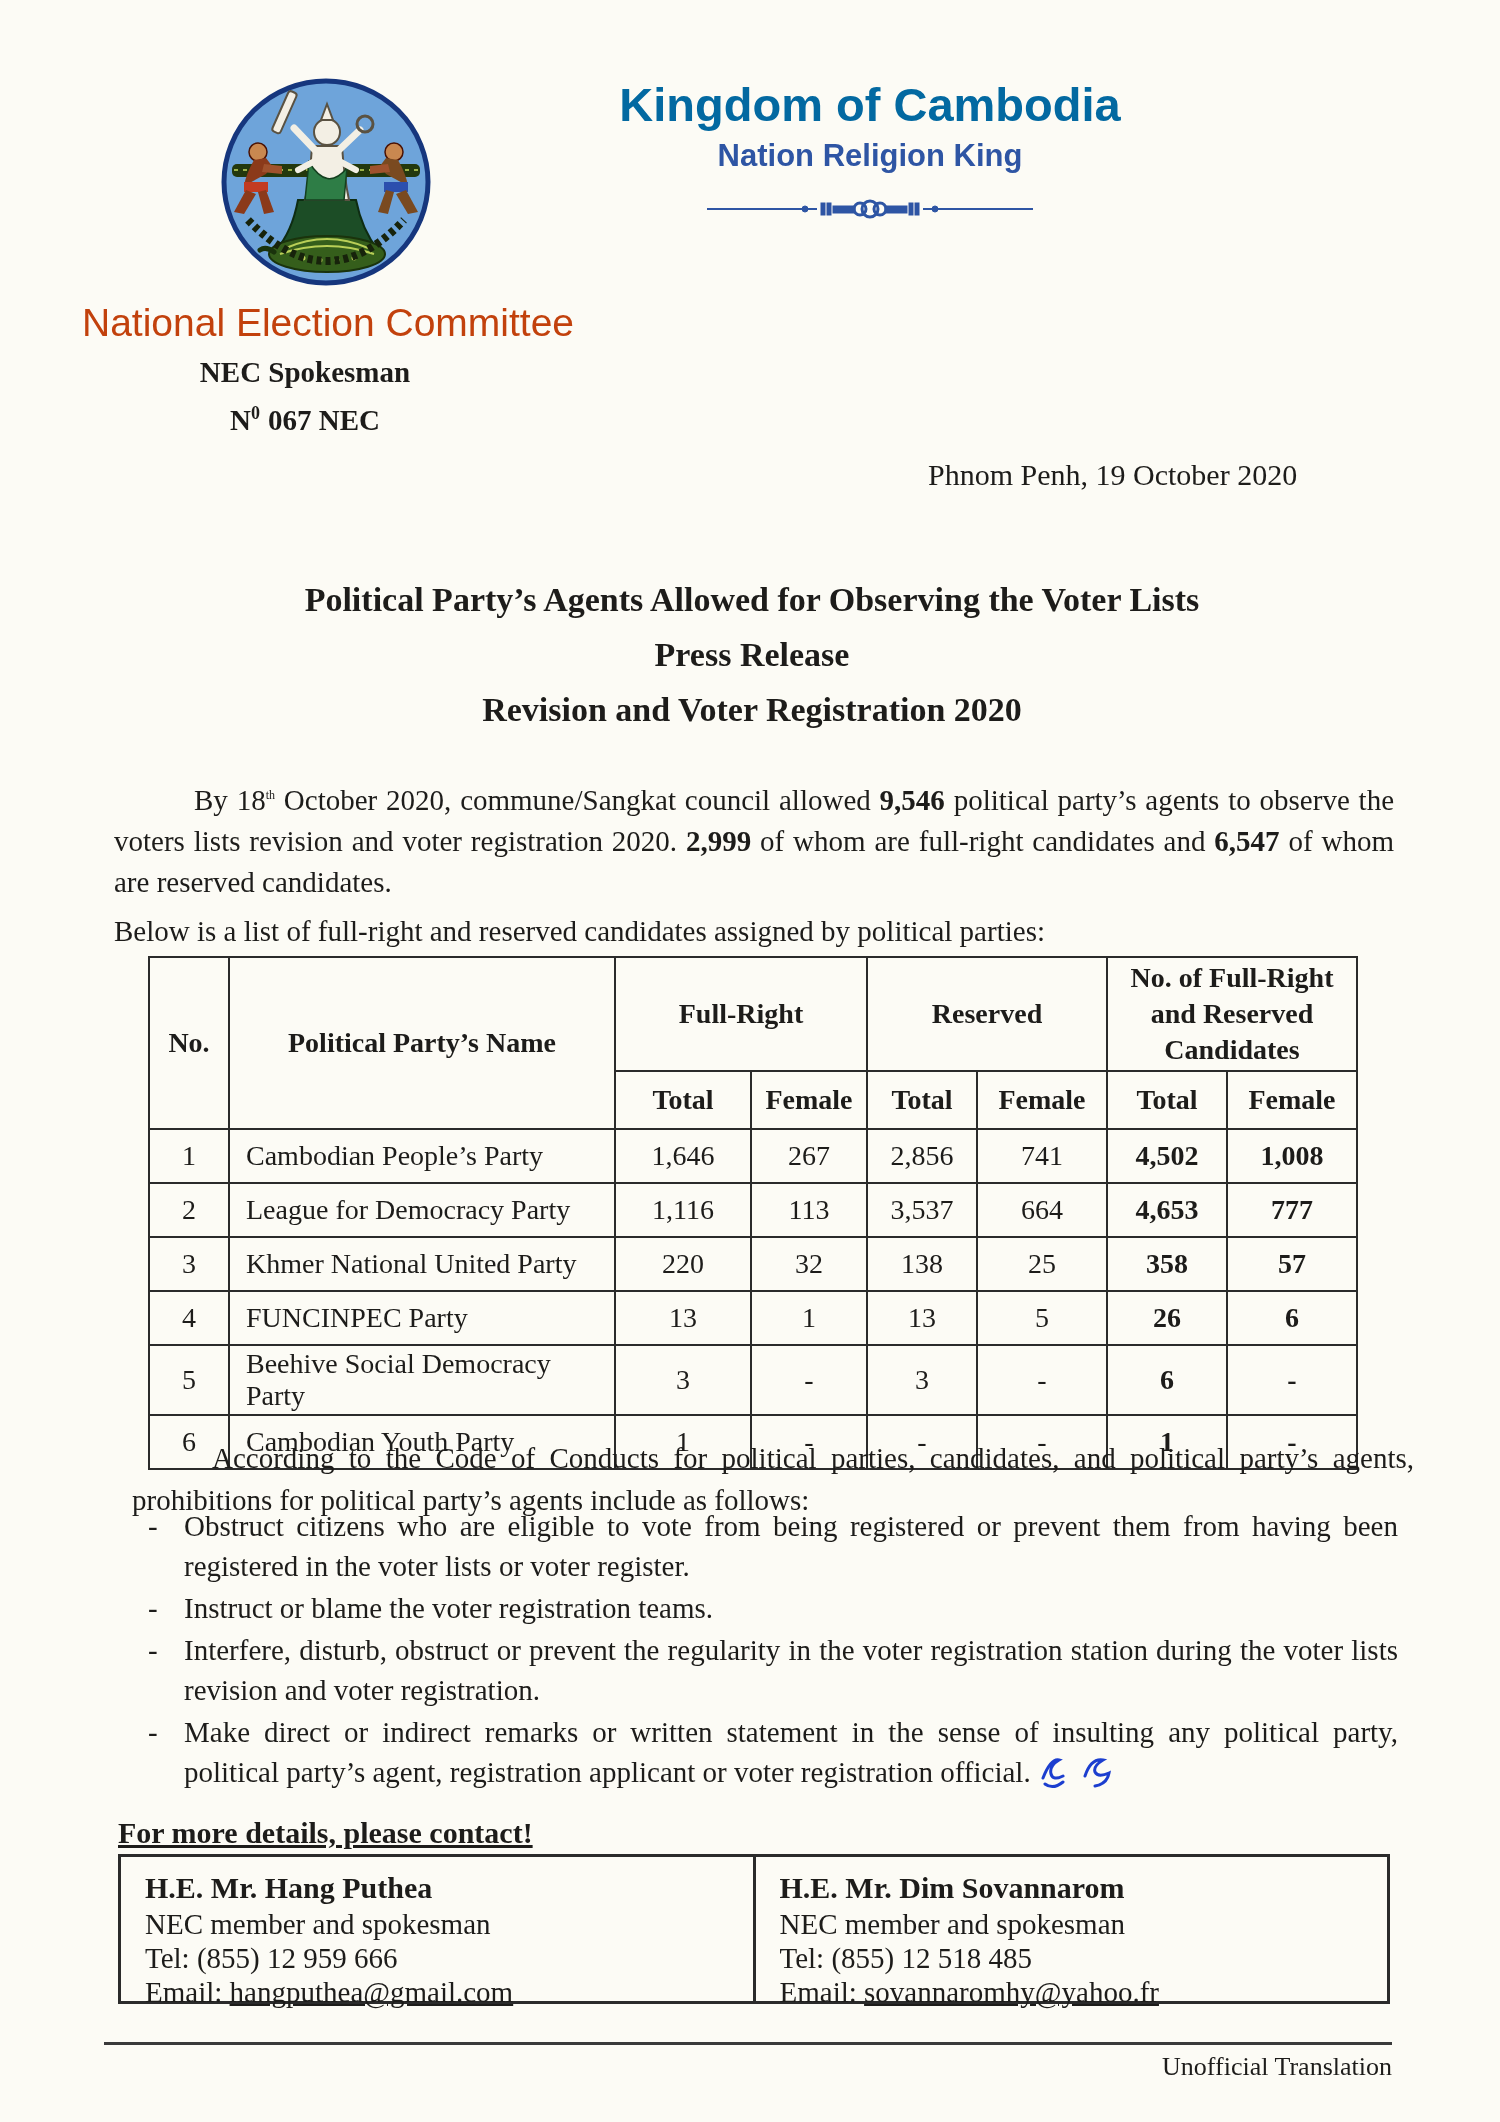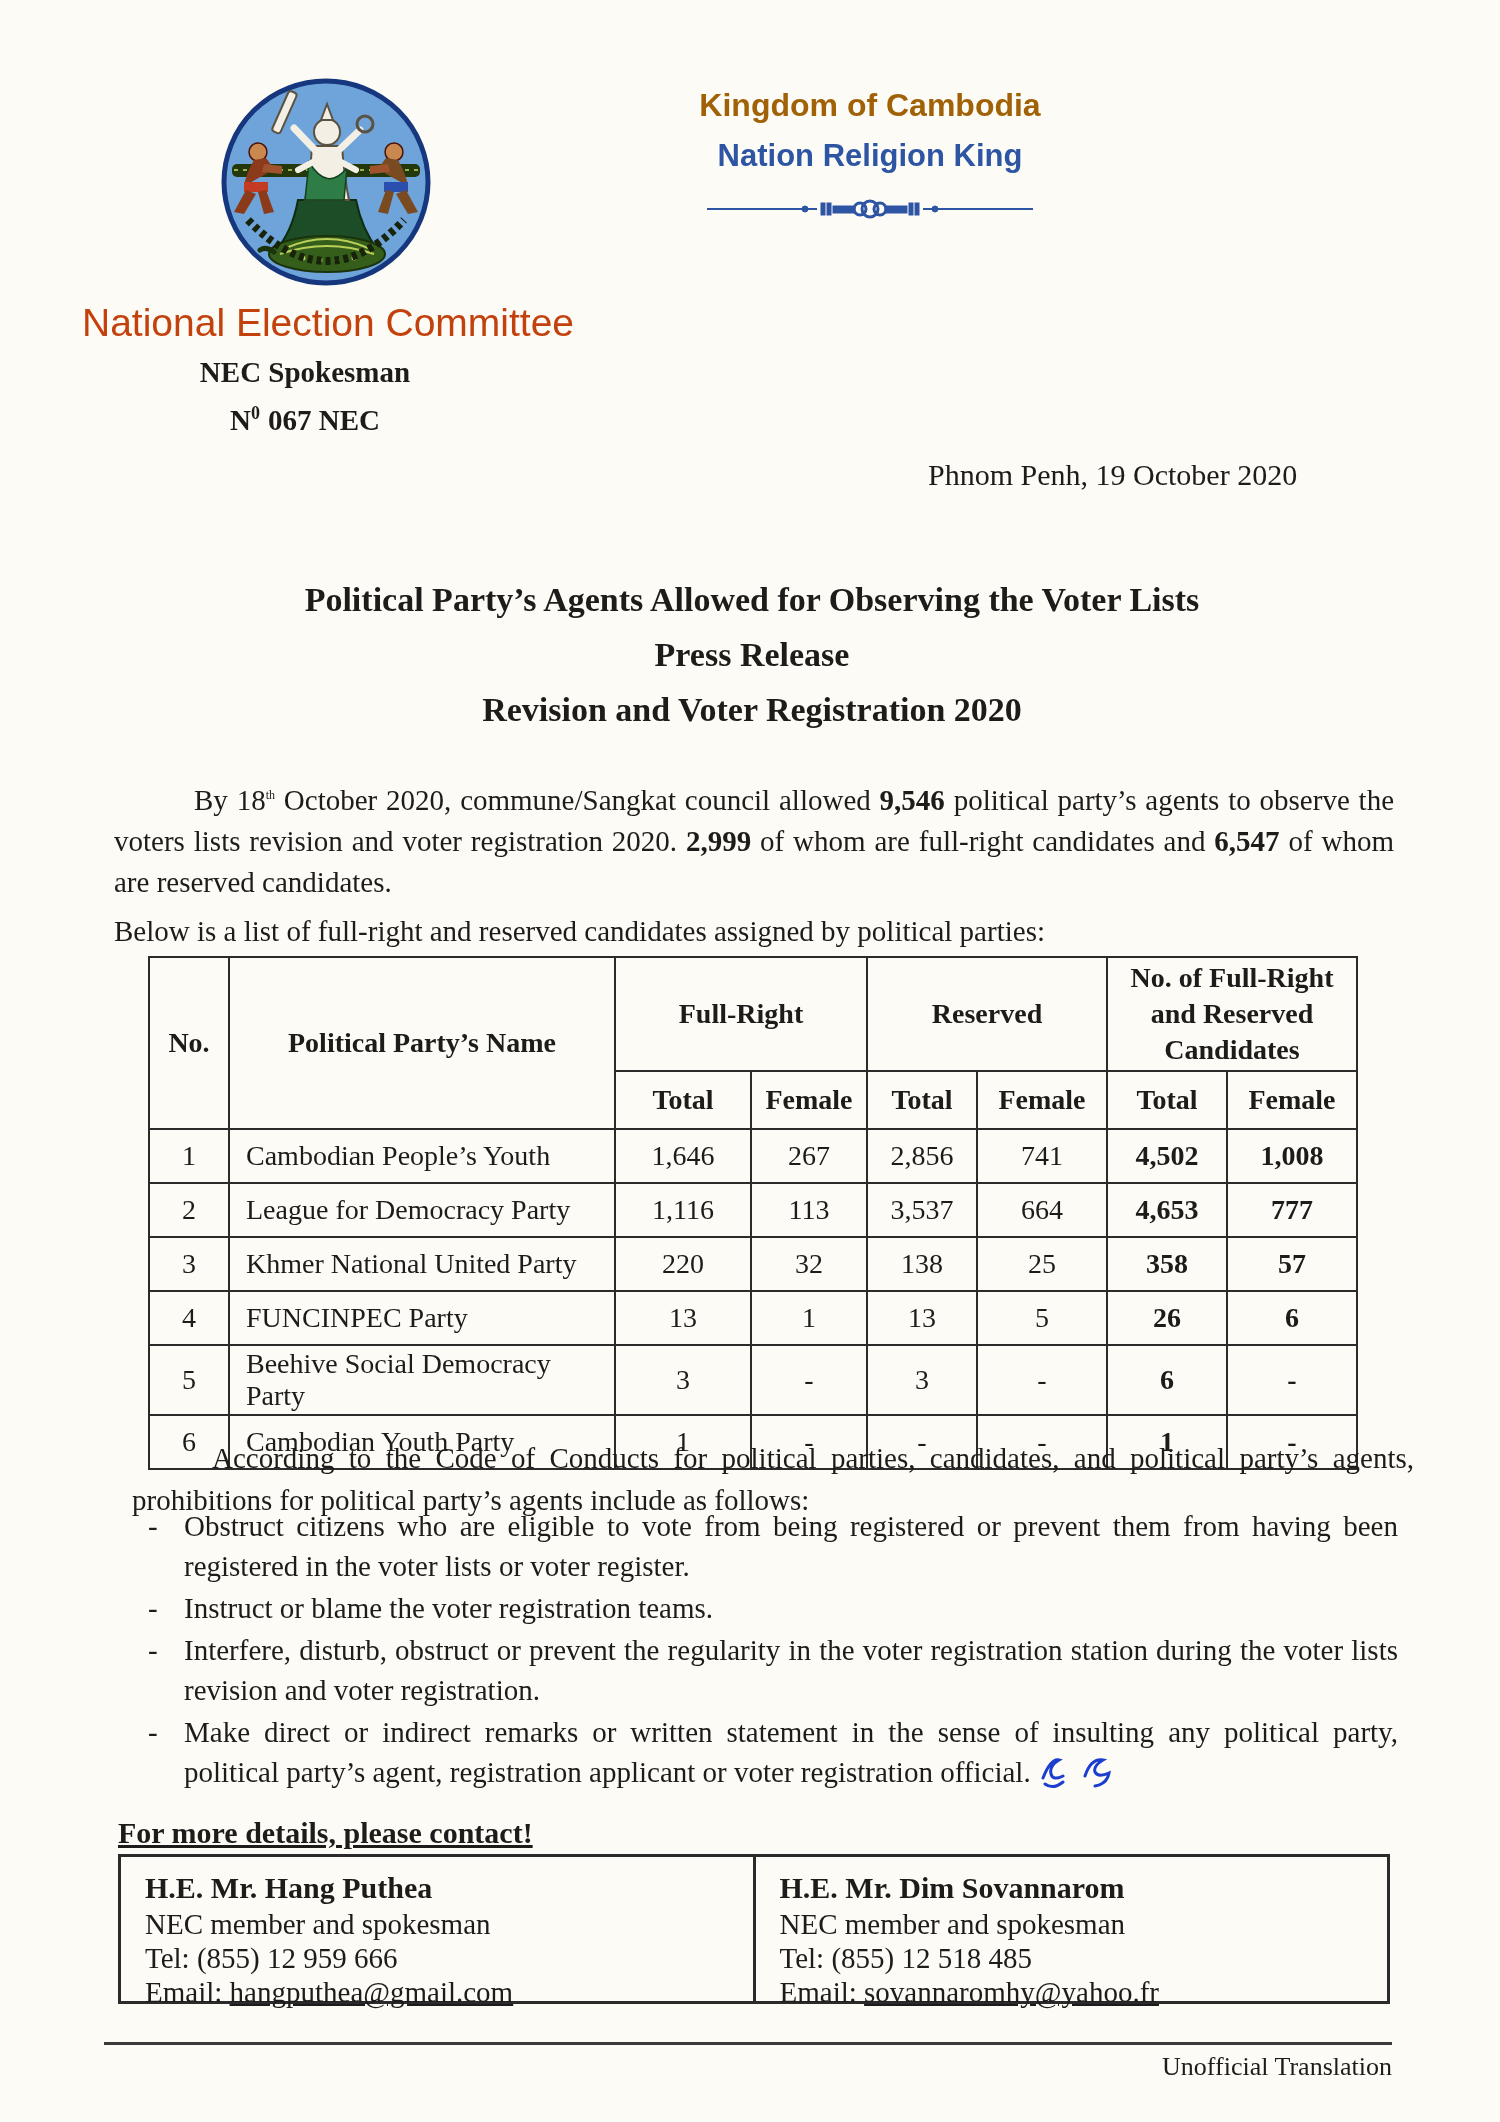--- a/index.html
+++ b/index.html
@@ -2,21 +2,21 @@
 <html><head>
 <meta charset="utf-8">
 <style>
   html,body{margin:0;padding:0;background:#fcfbf5;}
   .page{position:relative;width:1500px;height:2122px;background:#fcfbf5;overflow:hidden;
         color:#1d1c1a;font-family:"Liberation Serif",serif;}
 
   
   .logo{position:absolute;left:208px;top:70px;width:238px;height:228px;}
   .hdr-right{position:absolute;left:480px;top:80px;width:780px;text-align:center;}
-  .hdr-kingdom{font-family:"Liberation Sans",sans-serif;font-weight:bold;font-size:32px;color:#a16207;line-height:50px;}
+  .hdr-kingdom{font-family:"Liberation Sans",sans-serif;font-weight:bold;font-size:47px;color:#0369a1;line-height:50px;}
   .hdr-motto{font-family:"Liberation Sans",sans-serif;font-weight:bold;font-size:31px;color:#2e55a4;margin-top:8px;}
   .hdr-divider{margin-top:22px;}
   .committee{position:absolute;left:82px;top:301px;font-family:"Liberation Sans",sans-serif;
              font-size:39px;color:#c2410c;}
   .spokesman-block{position:absolute;left:125px;top:352px;width:360px;text-align:center;
                    font-weight:bold;font-size:29px;line-height:41px;}
   .spokesman-block sup{font-size:18px;}
   .ref-suffix{margin-left:8px;}
   .dateline{position:absolute;left:928px;top:458px;font-size:30px;}
 
@@ -191,21 +191,21 @@
         <th>Female</th>
         <th>Total</th>
         <th>Female</th>
         <th>Total</th>
         <th>Female</th>
       </tr>
     </thead>
     <tbody>
         <tr>
           <td>1</td>
-          <td class="cell-name">Cambodian People’s Youth</td>
+          <td class="cell-name">Cambodian People’s Party</td>
           <td>1,646</td>
           <td>267</td>
           <td>2,856</td>
           <td>741</td>
           <td class="cell-bold">4,502</td>
           <td class="cell-bold">1,008</td>
         </tr>
         <tr>
           <td>2</td>
           <td class="cell-name">League for Democracy Party</td>

